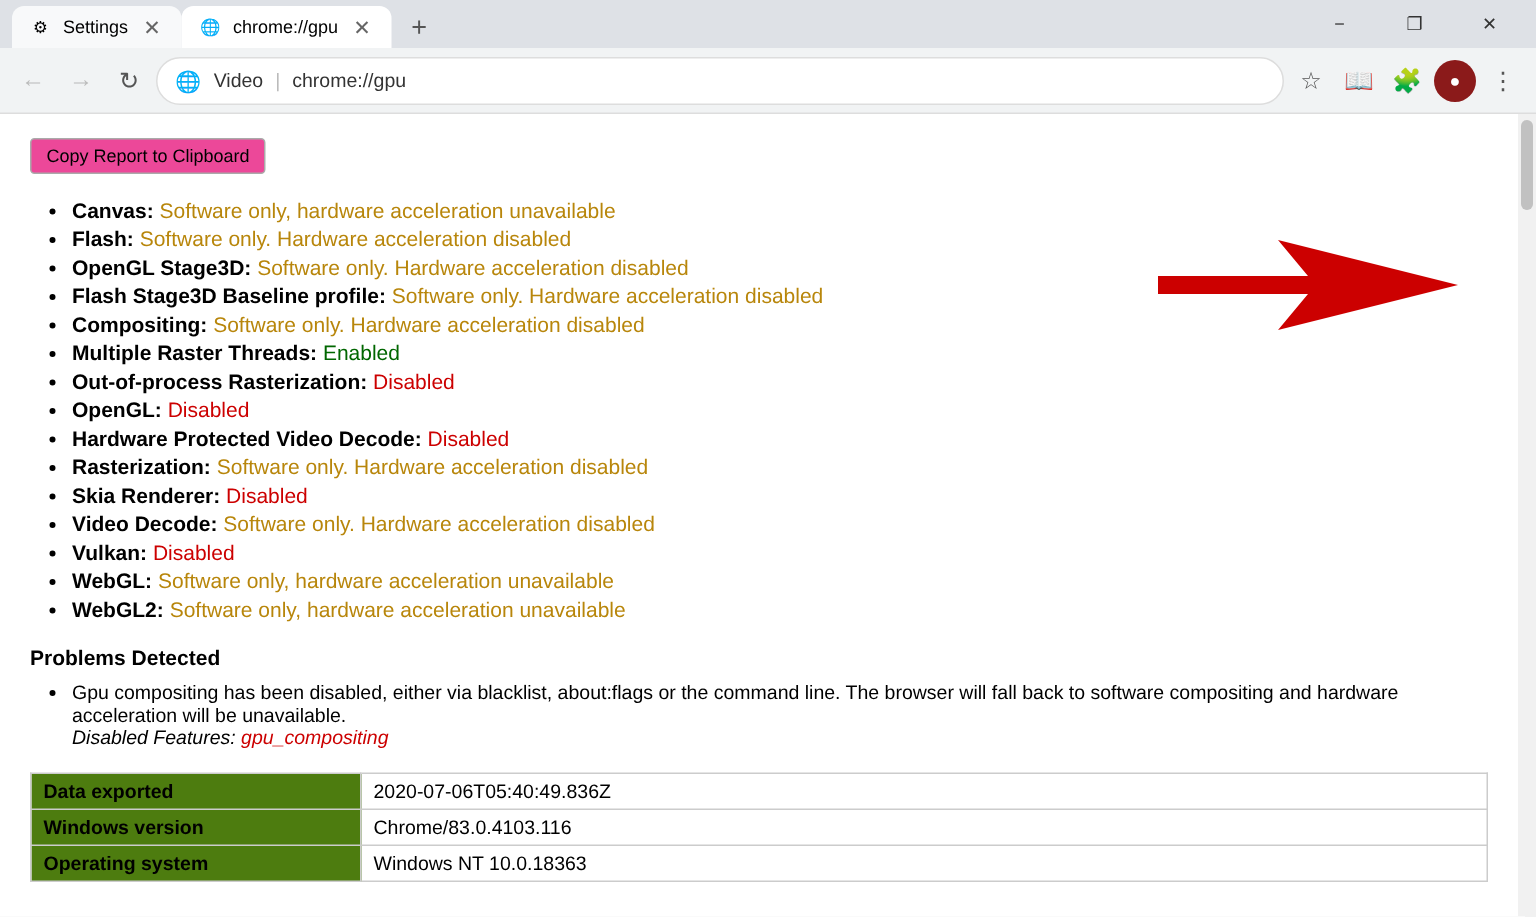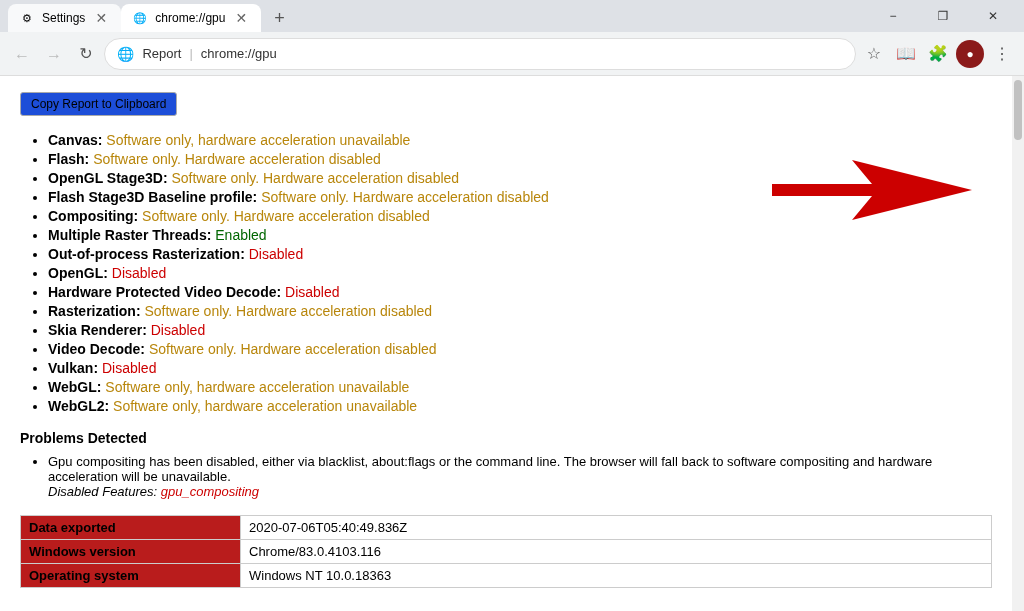--- a/index.html
+++ b/index.html
@@ -148,21 +148,21 @@
       background: #c1c1c1;
       border-radius: 4px;
     }
 
     
     .copy-btn {
       display: inline-block;
       padding: 4px 10px;
       border: 1px solid #aaa;
       border-radius: 3px;
-      background: #1d4ed8;
+      background: #ec4899;
       cursor: pointer;
       font-size: 12px;
       margin-bottom: 16px;
     }
 
     
     h2.section-title {
       font-size: 14px;
       font-weight: bold;
       margin-bottom: 8px;
@@ -207,21 +207,21 @@
       width: 100%;
       border-collapse: collapse;
       font-size: 13px;
     }
     .version-table td {
       border: 1px solid #ccc;
       padding: 4px 8px;
     }
     .version-table td:first-child {
       font-weight: bold;
-      background: #b91c1c;
+      background: #4d7c0f;
       width: 220px;
     }
 
     
     .arrow-svg {
       position: absolute;
       right: 10px;
       top: -20px;
     }
   </style>
@@ -250,21 +250,21 @@
     <div class="win-btn close">✕</div>
   </div>
 </div>
 
 <div class="toolbar">
   <div class="nav-btn disabled">←</div>
   <div class="nav-btn disabled">→</div>
   <div class="nav-btn">↻</div>
   <div class="address-bar">
     <span class="site-icon">🌐</span>
-    <span class="address-text">Report</span>
+    <span class="address-text">Video</span>
     <span class="divider">|</span>
     <span class="address-text">chrome://gpu</span>
   </div>
   <div class="toolbar-actions">
     <div class="toolbar-icon-btn">☆</div>
     <div class="toolbar-icon-btn">📖</div>
     <div class="toolbar-icon-btn">🧩</div>
     <div class="profile-btn">
       <span style="color:white;font-size:12px;">●</span>
     </div>

